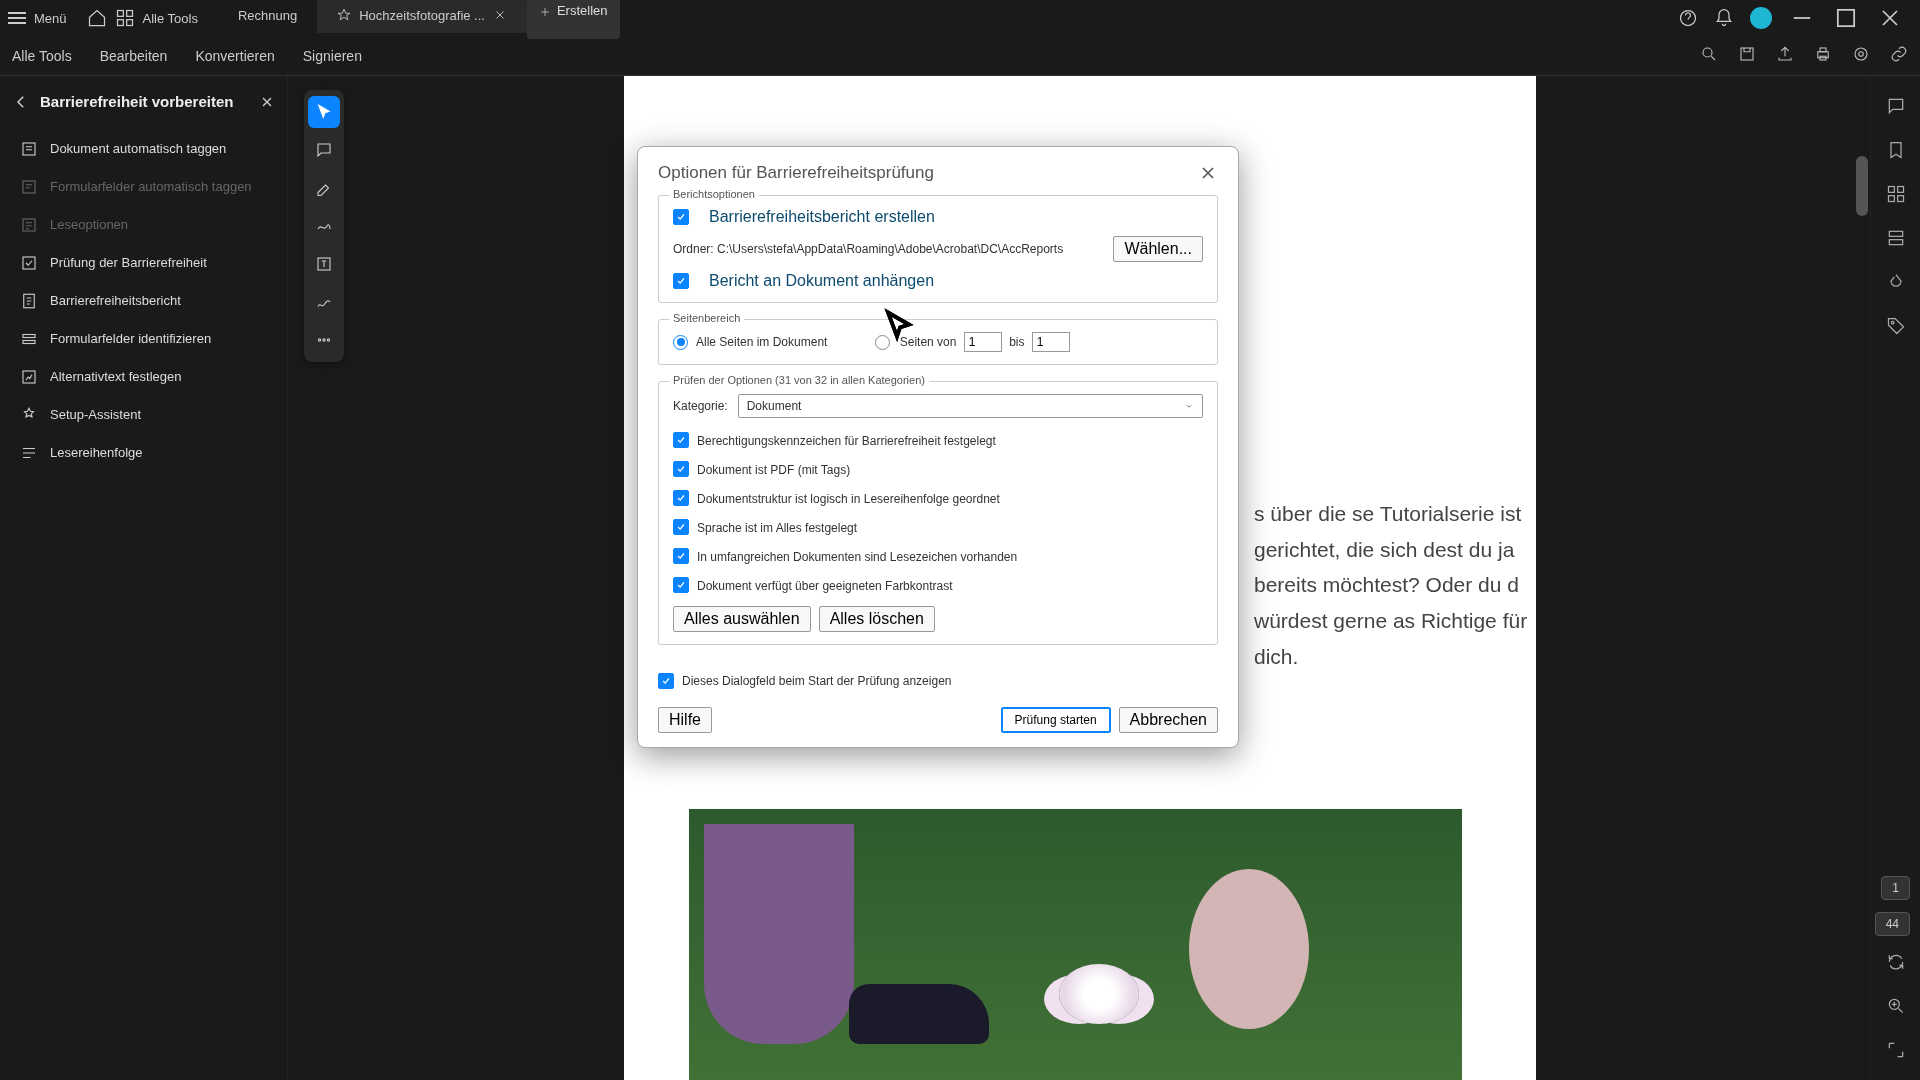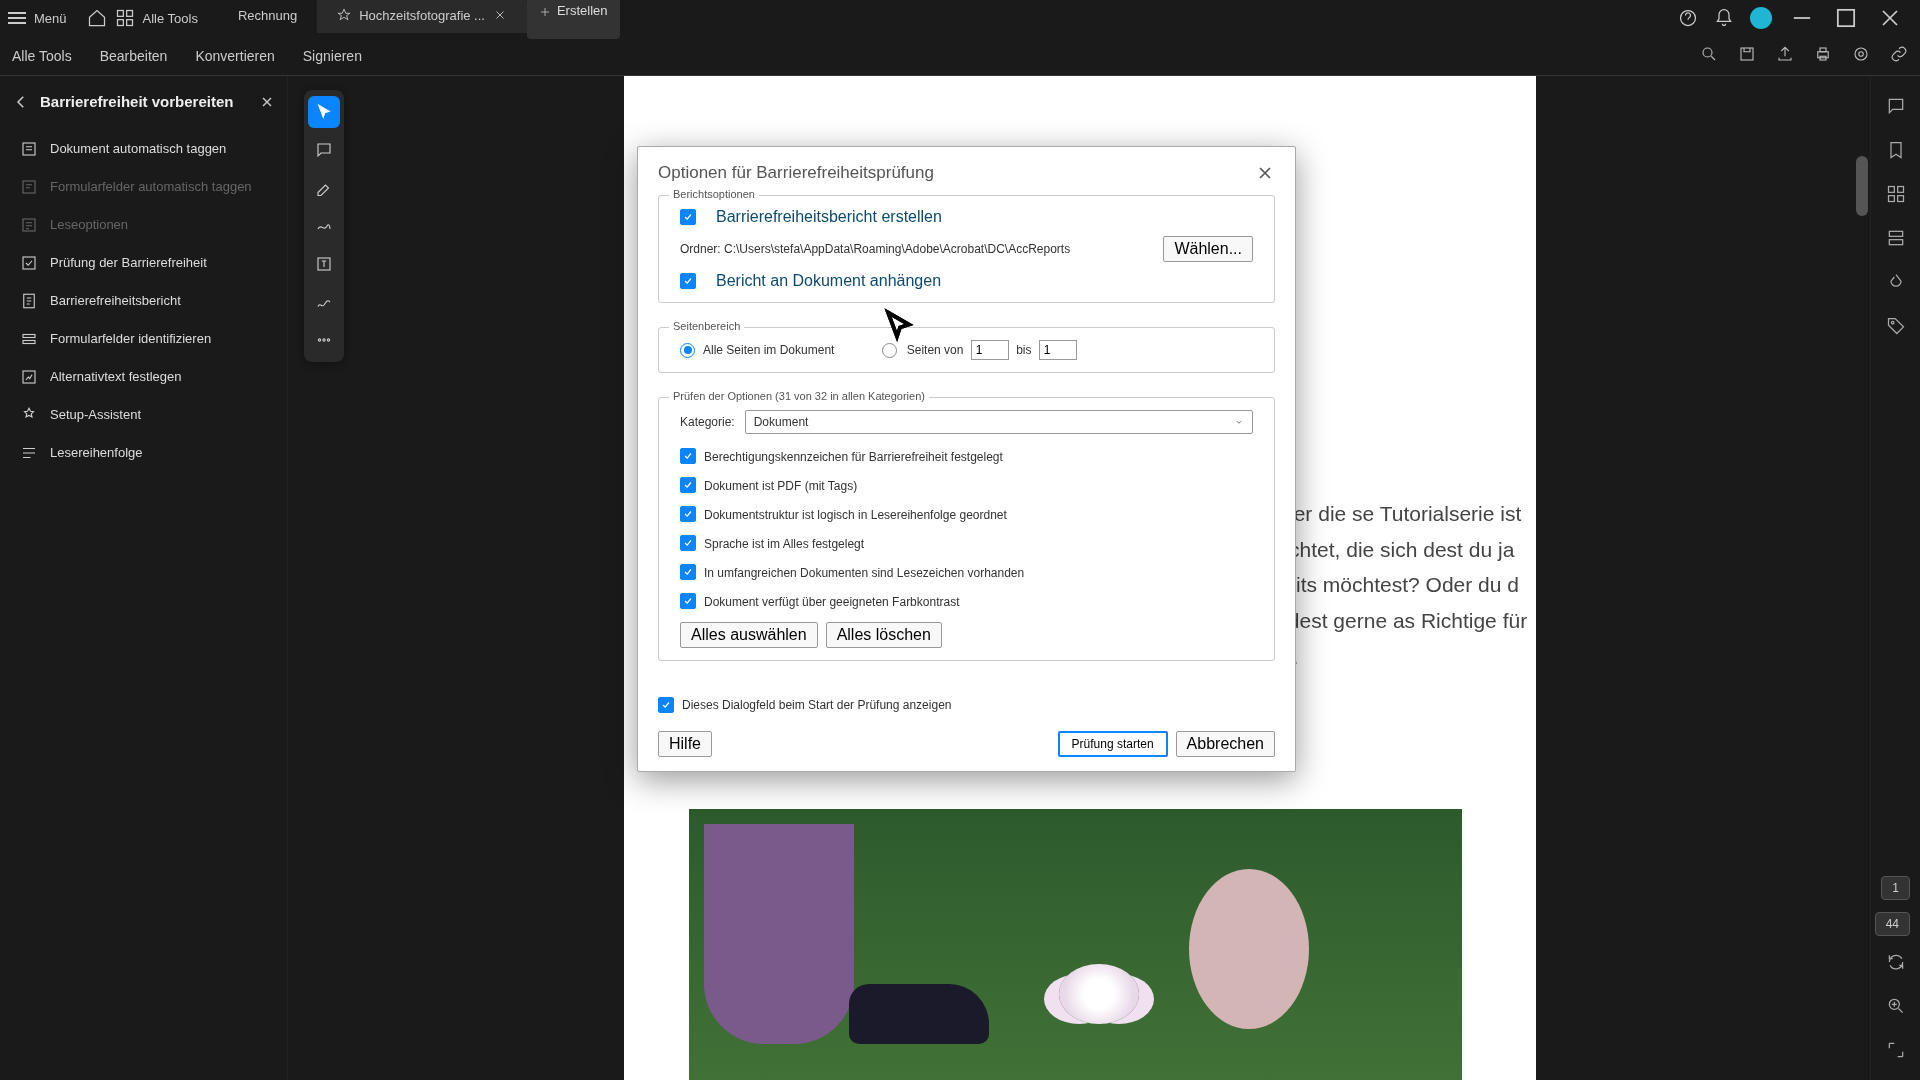--- a/index.html
+++ b/index.html
@@ -41,26 +41,26 @@
 .ft-btn.active{background:#0a84ff}
 .ft-btn svg{width:18px;height:18px;stroke:#ccc;fill:none;stroke-width:1.5}
 .ft-btn.active svg{stroke:#fff;fill:#fff}
 .document{position:absolute;left:624px;top:0;width:912px;height:100%;background:#fff;color:#333;padding:40px 50px;overflow:hidden}
 .doc-text{font-size:21px;line-height:1.7;color:#444;margin-top:380px}
 .doc-image{position:absolute;left:689px;top:733px;width:773px;height:380px;background:linear-gradient(180deg,#2d5a2d 0%,#4a7a3a 100%);overflow:hidden}
 .doc-image::before{content:"";position:absolute;left:15px;top:15px;width:150px;height:220px;background:#7a5a8a;border-radius:0 0 60px 60px}
 .doc-image::after{content:"";position:absolute;left:500px;top:60px;width:120px;height:160px;background:#d4b5b5;border-radius:50%}
 .flower{position:absolute;left:370px;top:155px;width:80px;height:60px;background:radial-gradient(circle,#fff 30%,#e8d8e8 70%);border-radius:50%;box-shadow:-20px 5px 0 -5px #f0e0f0,20px 5px 0 -5px #f0e0f0}
 .shoe{position:absolute;left:160px;top:175px;width:140px;height:60px;background:#1a1a2a;border-radius:20px 40px 10px 10px}
-.dialog{position:absolute;left:637px;top:146px;width:659px;background:#fff;border:1px solid #aaa;border-radius:2px;box-shadow:0 8px 32px rgba(0,0,0,.4);color:#333}
+.dialog{position:absolute;left:637px;top:146px;width:602px;background:#fff;border:1px solid #aaa;border-radius:8px;box-shadow:0 8px 32px rgba(0,0,0,.4);color:#333}
 .dialog-header{display:flex;align-items:center;padding:16px 20px 12px;font-size:17px;color:#555}
 .dialog-close{margin-left:auto;width:20px;height:20px;cursor:pointer}
 .dialog-close svg{stroke:#555;fill:none;stroke-width:2}
 .dialog-body{padding:0 20px 12px}
-.fieldset{border:1px solid #ccc;border-radius:3px;padding:12px 21px;margin-bottom:24px;position:relative}
+.fieldset{border:1px solid #ccc;border-radius:3px;padding:12px 14px;margin-bottom:16px;position:relative}
 .fieldset-legend{position:absolute;top:-8px;left:10px;background:#fff;padding:0 4px;font-size:11px;color:#555}
 .check-row{display:flex;align-items:center;gap:20px;margin-bottom:10px;font-size:16px;color:#0c4a6e}
 .checkbox{width:16px;height:16px;border:1.5px solid #0a84ff;border-radius:2px;background:#0a84ff;display:flex;align-items:center;justify-content:center;flex-shrink:0;cursor:pointer}
 .checkbox svg{stroke:#fff;fill:none;stroke-width:3;width:10px;height:10px}
 .folder-row{display:flex;align-items:center;gap:12px;margin-bottom:10px;font-size:12px}
 .folder-text{flex:1;color:#333}
 .small-btn{border:1px solid #999;background:#f8f8f8;padding:3px 10px;font-size:16px;cursor:pointer;border-radius:2px}
 .radio-row{display:flex;align-items:center;gap:8px;font-size:12px}
 .radio{width:15px;height:15px;border:1.5px solid #0a84ff;border-radius:50%;display:flex;align-items:center;justify-content:center;cursor:pointer;flex-shrink:0}
 .radio.checked::after{content:"";width:8px;height:8px;background:#0a84ff;border-radius:50%}

